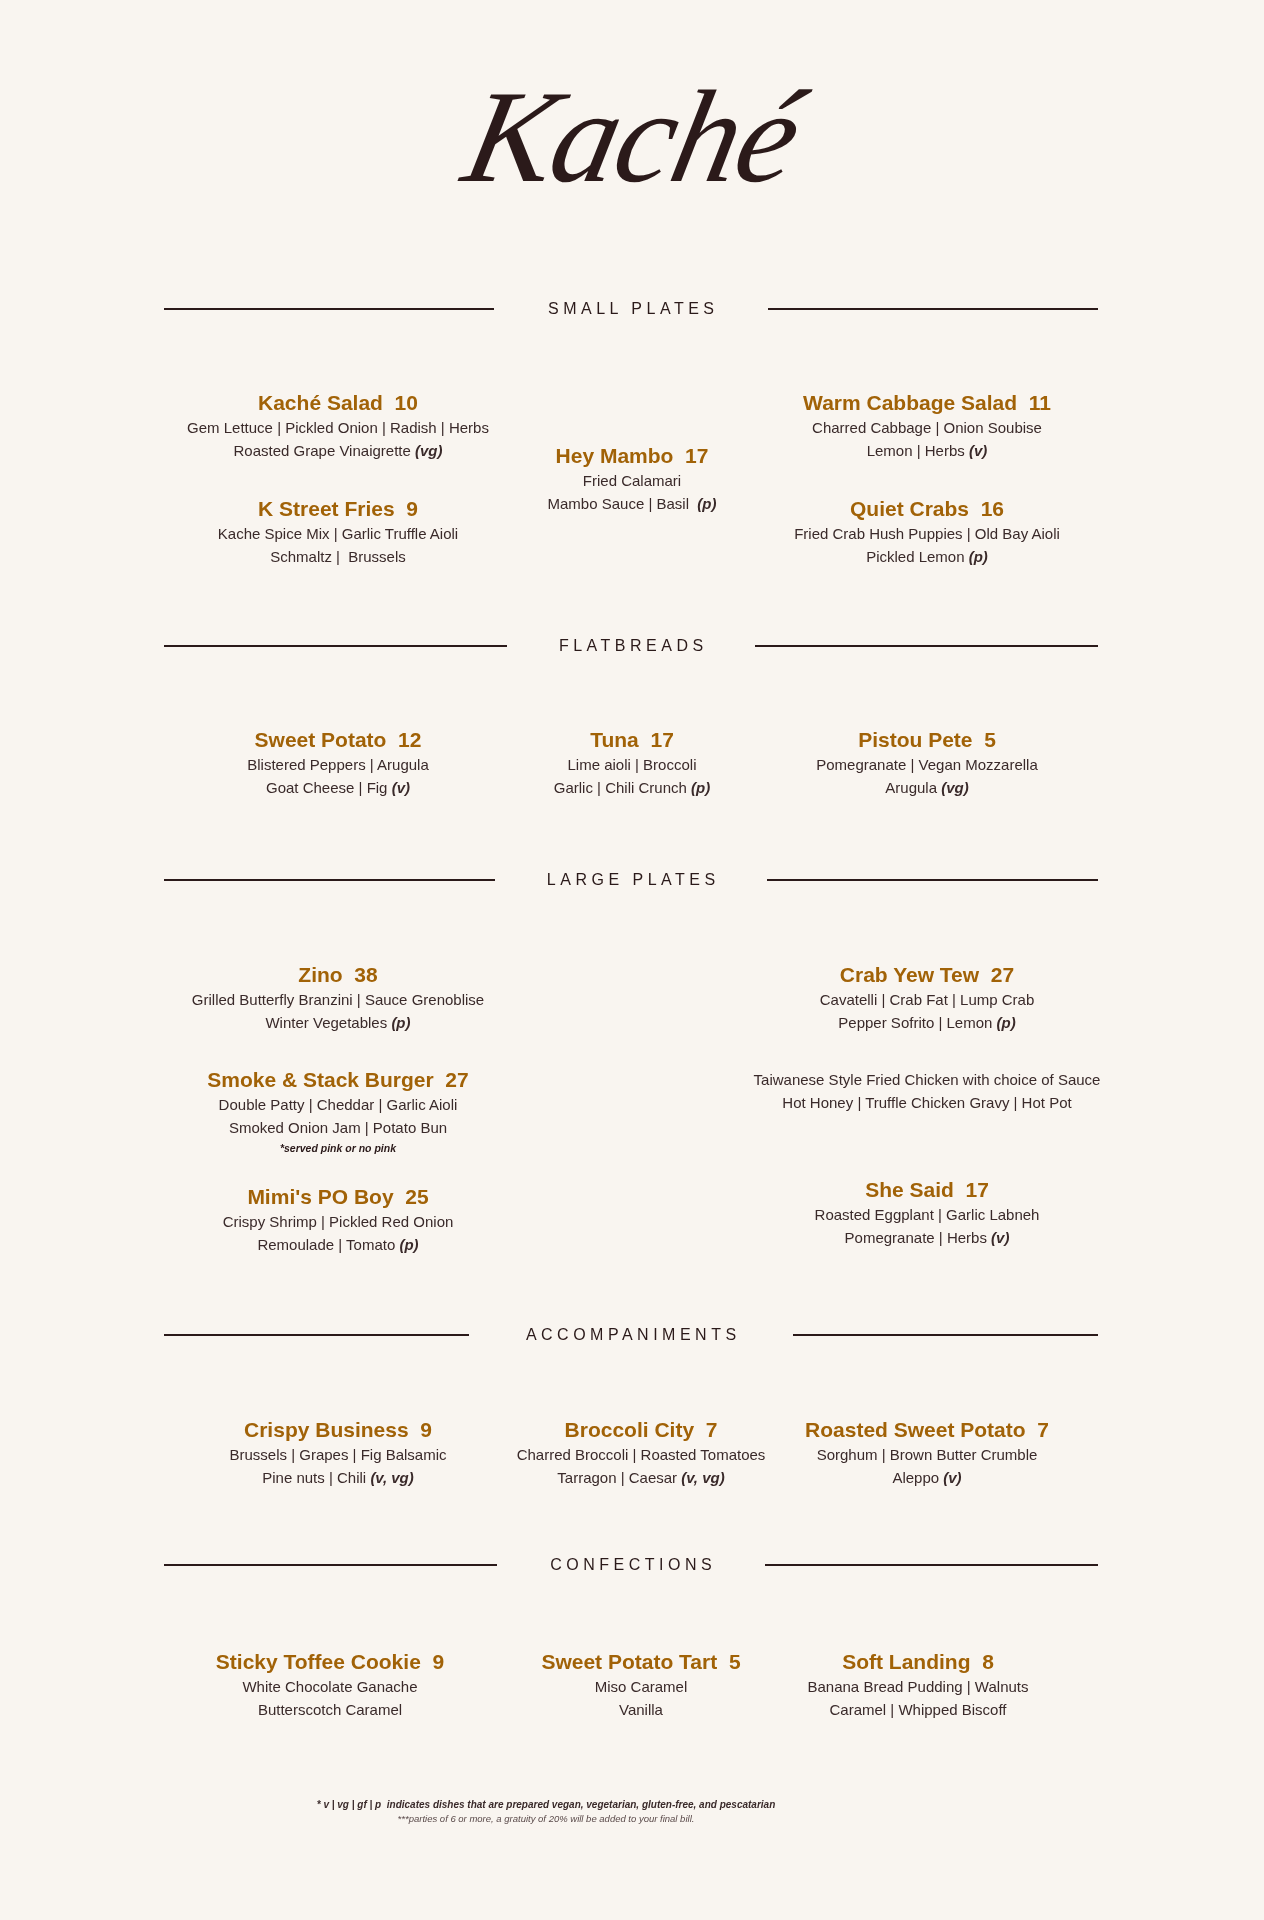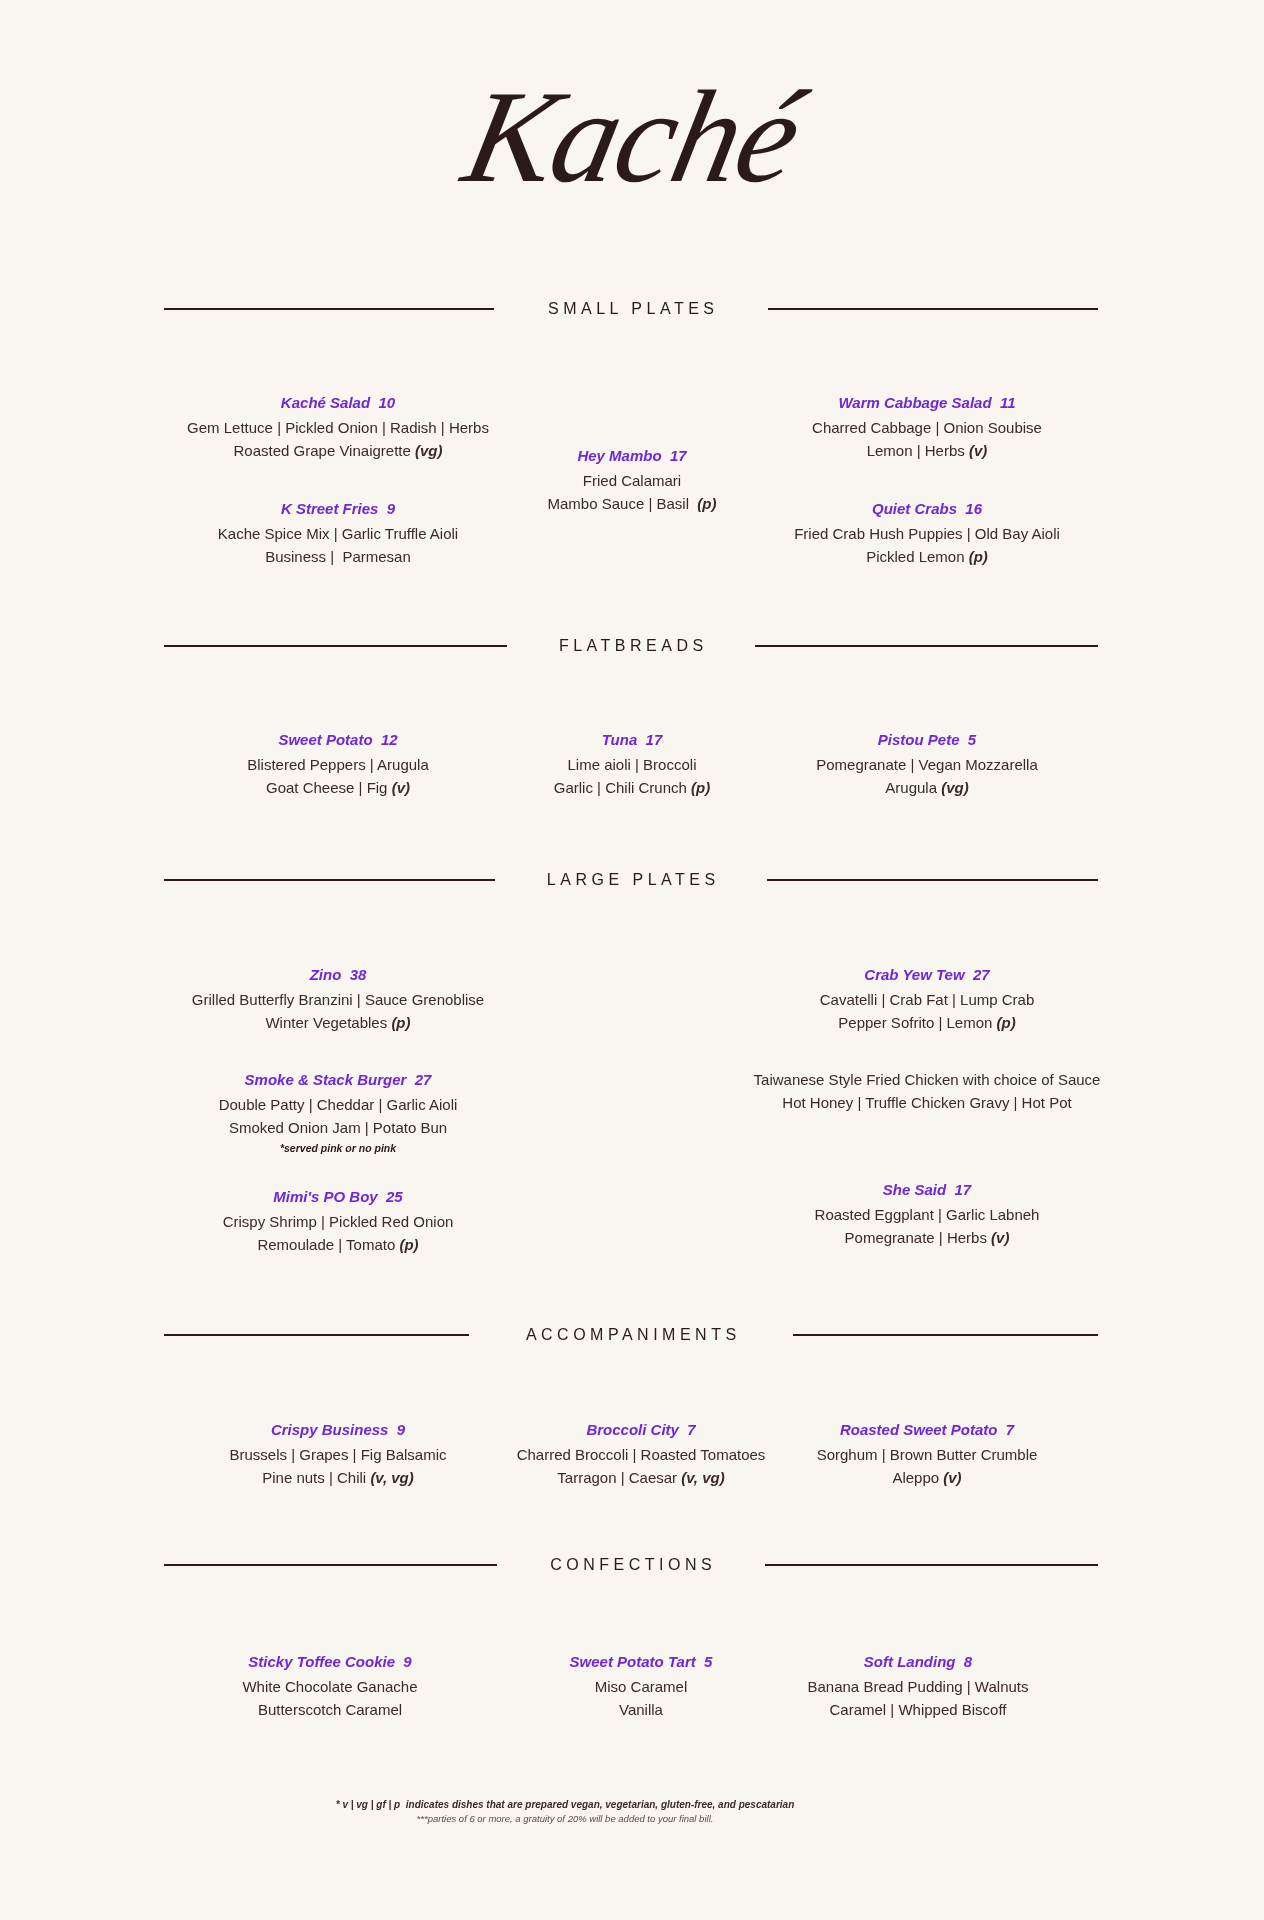--- a/index.html
+++ b/index.html
@@ -19,25 +19,25 @@
     .section-header {
       position:absolute; left:164px; width:934px; height:24px;
       display:flex; align-items:center; justify-content:center;
     }
     .section-header .rule { position:absolute; top:11px; height:1.5px; background:#2b1a1a; }
     .section-header .title {
       font-size:16px; letter-spacing:4.5px; color:#2b1a1a; font-weight:400;
       padding-left:4.5px;
     }
     .dish { position:absolute; text-align:center; transform:translateX(-50%); white-space:nowrap; }
-    .dish .name { font-size:15px; font-weight:700; line-height:28px; color:#6d28d9;font-style:italic; }
+    .dish .name { font-size:21px; font-weight:700; line-height:28px; color:#a16207; }
     .dish .line { font-size:15px; line-height:22.5px; color:#3a2a2a; }
     .dish .tag { font-style:italic; font-weight:700; }
     .dish .note { font-size:10.5px; font-style:italic; font-weight:700; line-height:18px; }
-    .footer { position:absolute; left:0; width:1092px; top:1798px; text-align:center; color:#3a2a2a;padding-left:19px; }
+    .footer { position:absolute; left:0; width:1092px; top:1798px; text-align:center; color:#3a2a2a; }
     .footer .f1 { font-size:10px; font-weight:700; font-style:italic; line-height:14px; }
     .footer .f2, .footer .f3 { font-size:9.5px; font-style:italic; line-height:14px; color:#5a4a4a; }
   </style>
 </head>
 <body>
 
 <div class="logo">Kaché</div>
 
 <div class="section-header" style="top:297px">
   <div class="rule" style="left:0;width:330px"></div>
@@ -56,21 +56,21 @@
   <div class="line"><span>Mambo Sauce | Basil</span>&nbsp; <span class="tag">(p)</span></div>
 </div>
 <div class="dish" style="left:927px;top:389px">
   <div class="name"><span>Warm Cabbage Salad</span>&nbsp; <span>11</span></div>
   <div class="line">Charred Cabbage | Onion Soubise</div>
   <div class="line"><span>Lemon | Herbs</span> <span class="tag">(v)</span></div>
 </div>
 <div class="dish" style="left:338px;top:495px">
   <div class="name"><span>K Street Fries</span>&nbsp; <span>9</span></div>
   <div class="line">Kache Spice Mix | Garlic Truffle Aioli</div>
-  <div class="line" style="white-space:pre">Business |  Parmesan</div>
+  <div class="line" style="white-space:pre">Schmaltz |  Brussels</div>
 </div>
 <div class="dish" style="left:927px;top:495px">
   <div class="name"><span>Quiet Crabs</span>&nbsp; <span>16</span></div>
   <div class="line">Fried Crab Hush Puppies | Old Bay Aioli</div>
   <div class="line"><span>Pickled Lemon</span> <span class="tag">(p)</span></div>
 </div>
 
 <div class="section-header" style="top:634px">
   <div class="rule" style="left:0;width:343px"></div>
   <div class="title">FLATBREADS</div>

